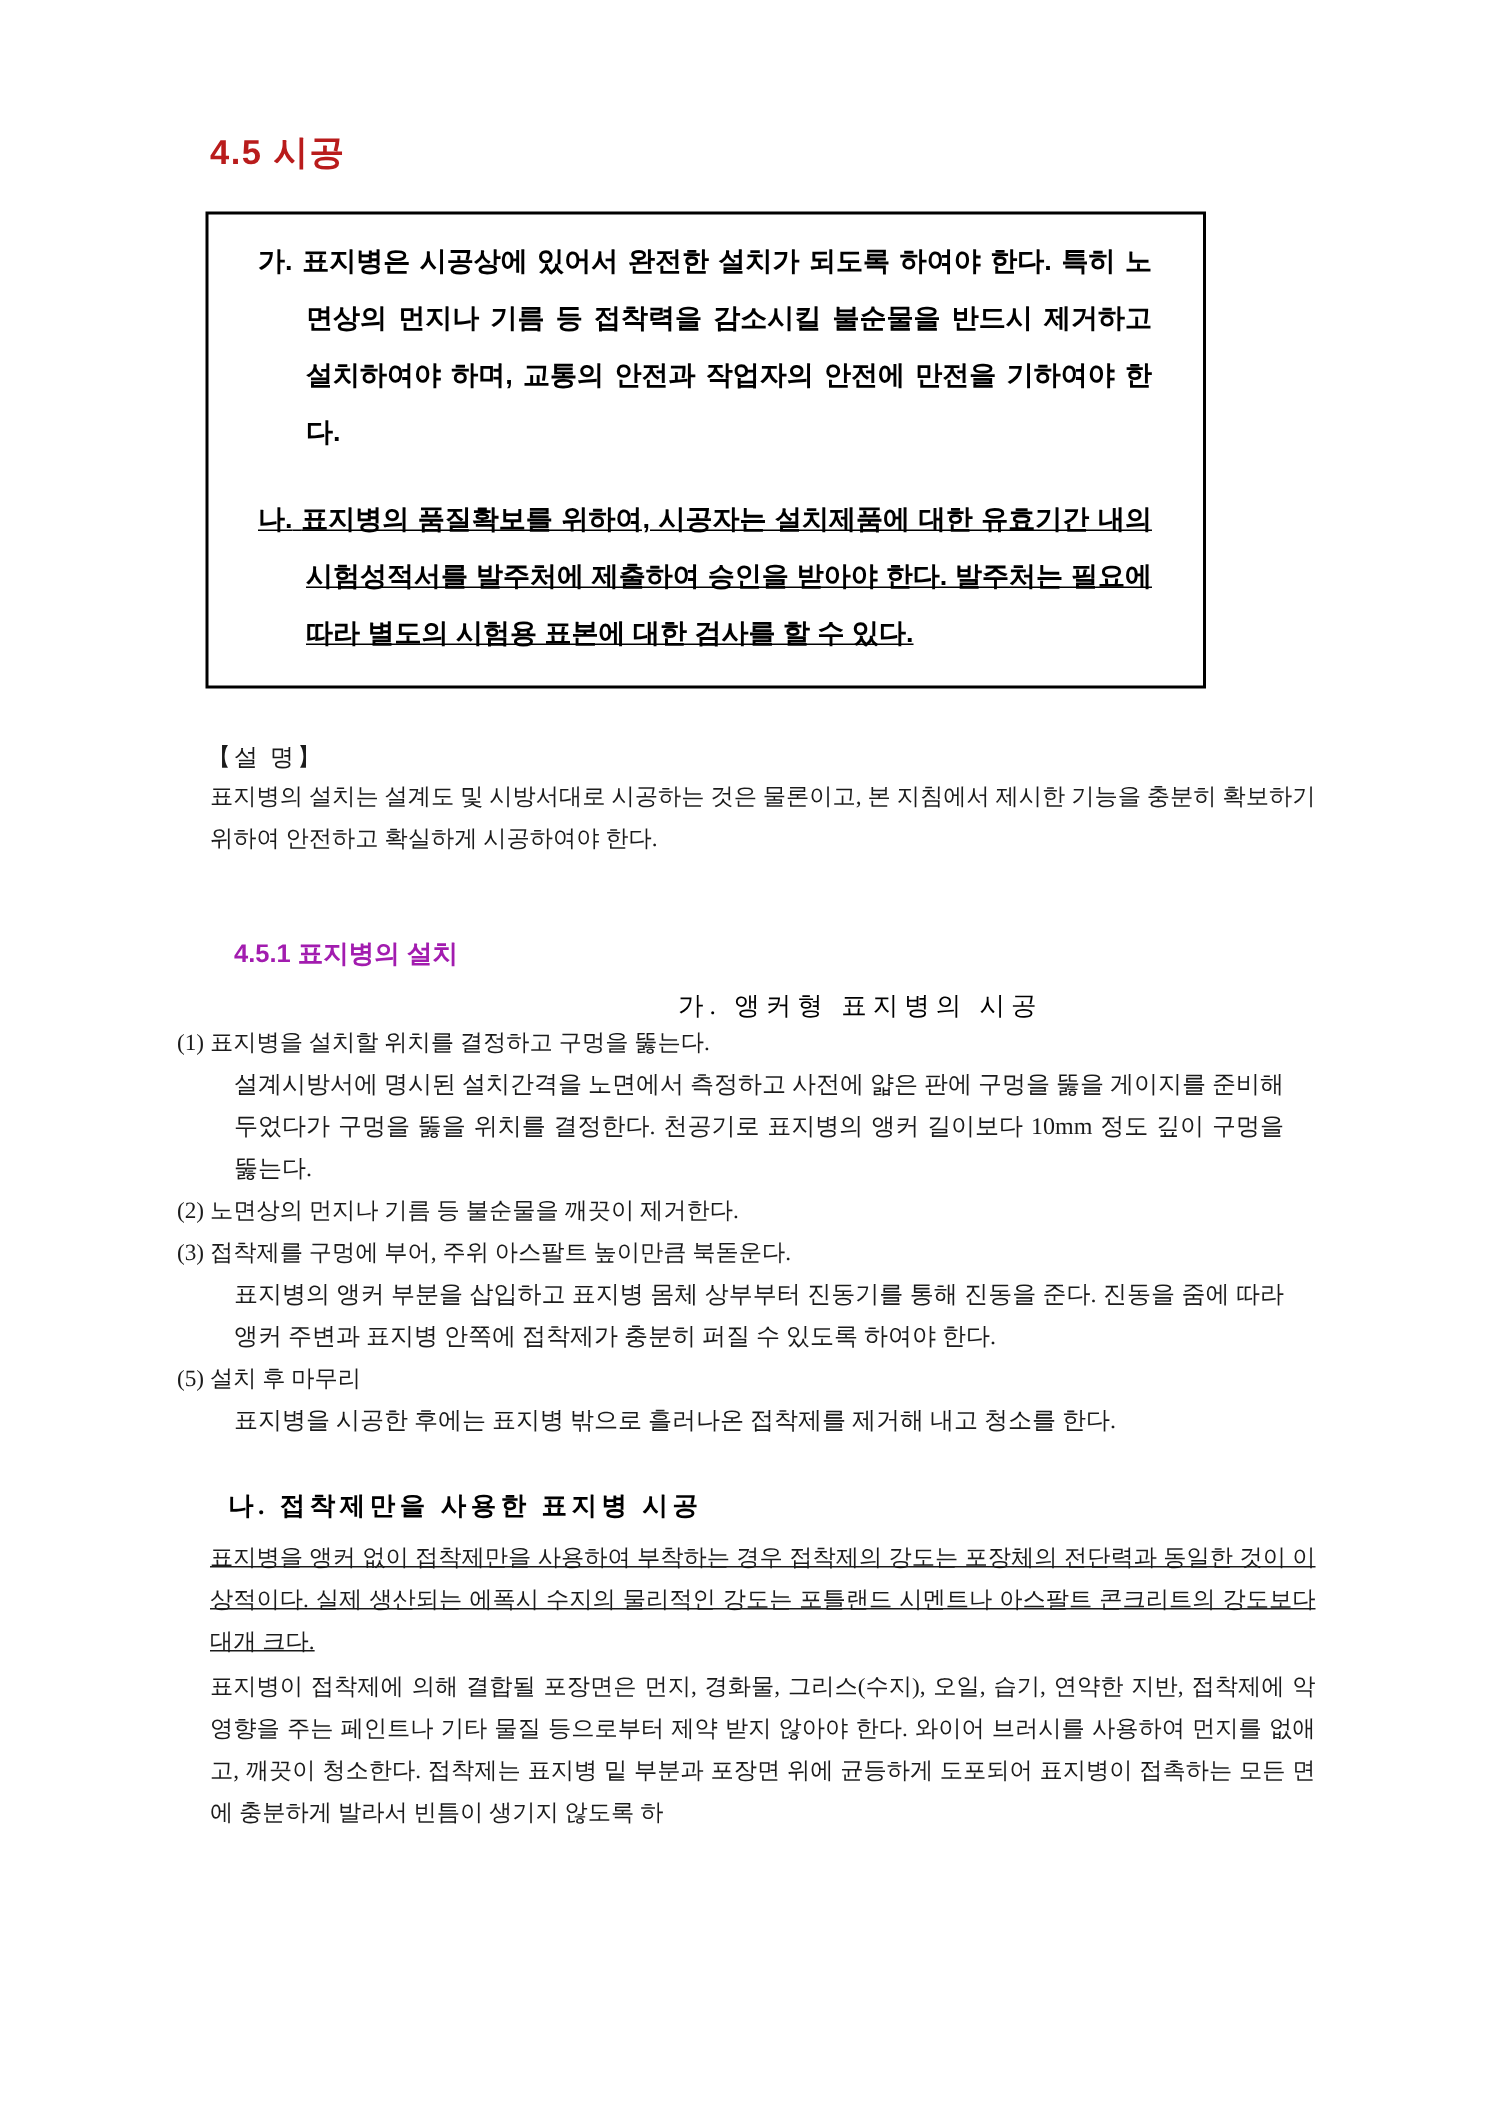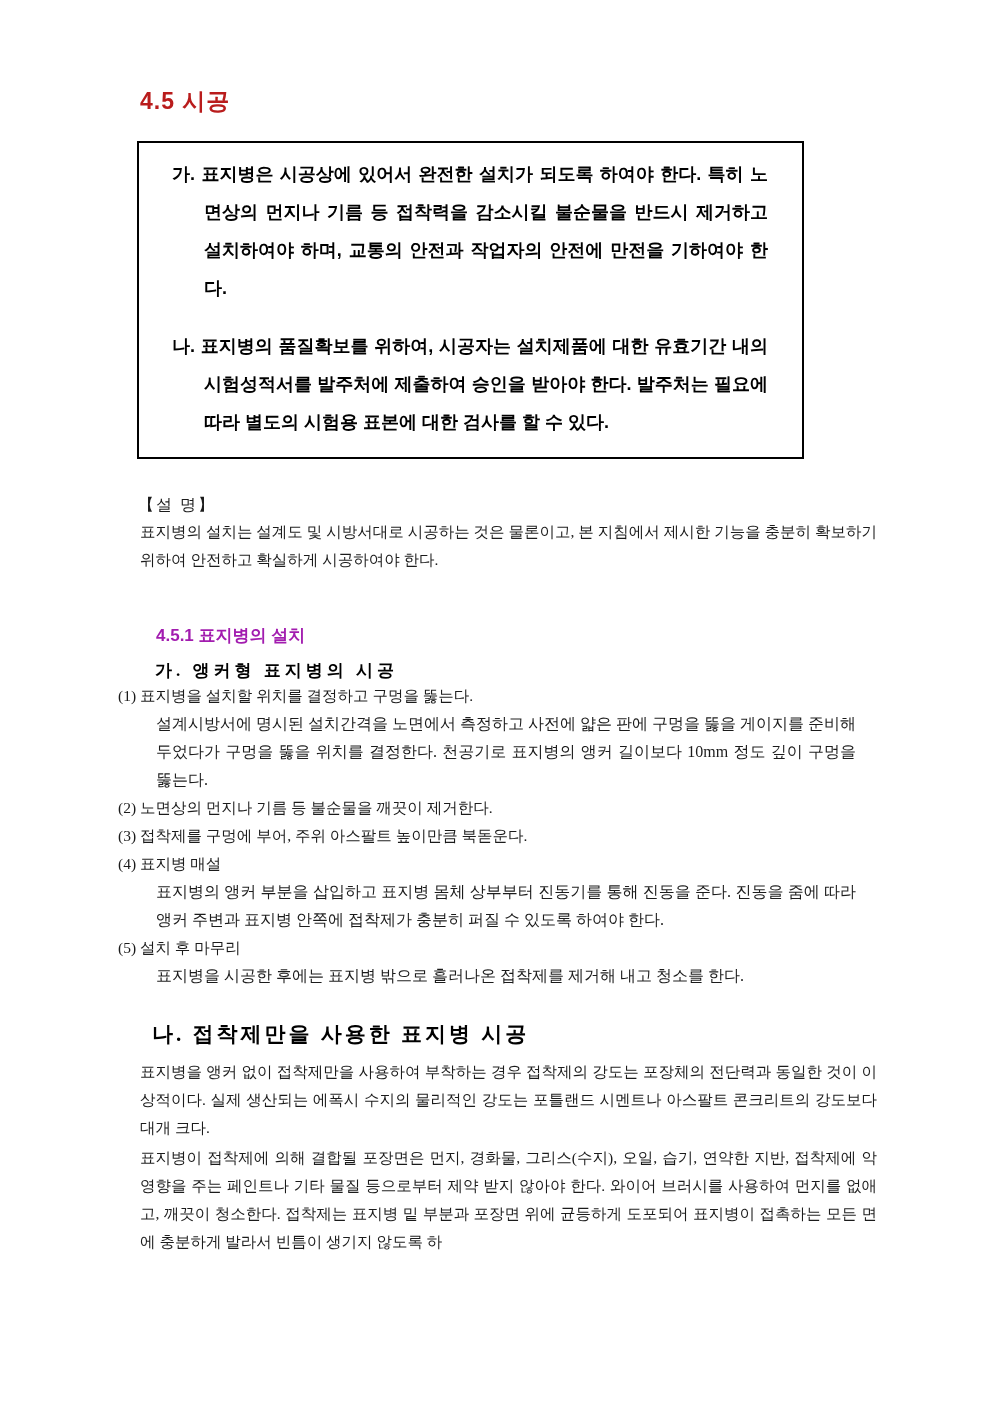--- a/index.html
+++ b/index.html
@@ -39,21 +39,21 @@
   .notice-item {
     font-family: "Liberation Sans", "DejaVu Sans", sans-serif;
     font-weight: bold;
     font-size: 18px;
     line-height: 38px;
     color: #000000;
     text-align: justify;
     padding-left: 32px;
     text-indent: -32px;
   }
-  .notice-item + .notice-item { margin-top: 20px; }
+  .notice-item + .notice-item { margin-top: 20px; text-decoration: underline; }
 
   
   .expl-label {
     margin: 36px 0 0 138px;
     font-size: 16px;
     letter-spacing: 2px;
   }
   .body-par {
     width: 737px;
     margin: 2px 0 0 140px;
@@ -67,23 +67,24 @@
   .sec-heading {
     margin: 50px 0 0 156px;
     font-family: "Liberation Sans", "DejaVu Sans", sans-serif;
     font-size: 17px;
     font-weight: bold;
     color: #a21caf;
   }
   .sub-heading {
     margin: 12px 0 0 155px;
     font-size: 17px;
-    font-weight: bold;
+    font-weight: normal;
     color: #000000;
     letter-spacing: 4px;
+    text-align: center;
   }
   .intro-line {
     width: 735px;
     margin: 10px 0 0 146px;
     font-size: 15.5px;
     line-height: 28px;
   }
   .steps {
     width: 742px;
     margin: 0 0 0 118px;
@@ -97,26 +98,26 @@
   }
   .step-detail {
     width: 700px;
     margin-left: 38px;
     font-size: 16px;
     line-height: 28px;
     text-align: justify;
   }
   .sub-heading-b {
     margin: 30px 0 0 152px;
-    font-size: 21px;
+    font-size: 17px;
     font-weight: bold;
     color: #000000;
     letter-spacing: 3px;
   }
-  .sub-b-first { margin-top: 10px; }
+  .sub-b-first { margin-top: 10px; text-decoration: underline; }
 </style>
 </head>
 <body>
 
 <div class="page">
 
   <div class="doc-title">4.5 시공</div>
 
   <div class="notice-box">
     <div class="notice-item">
@@ -149,24 +150,20 @@
     <div class="step-line">
       <span>(2)</span>
       <span>노면상의 먼지나 기름 등 불순물을 깨끗이 제거한다.</span>
     </div>
 
     <div class="step-line">
       <span>(3)</span>
       <span>접착제를 구멍에 부어, 주위 아스팔트 높이만큼 북돋운다.</span>
     </div>
 
-    <div class="step-line">
-      <span>(4)</span>
-      <span>표지병 매설</span>
-    </div>
     <div class="step-detail">표지병의 앵커 부분을 삽입하고 표지병 몸체 상부부터 진동기를 통해 진동을 준다. 진동을 줌에 따라 앵커 주변과 표지병 안쪽에 접착제가 충분히 퍼질 수 있도록 하여야 한다.</div>
 
     <div class="step-line">
       <span>(5)</span>
       <span>설치 후 마무리</span>
     </div>
     <div class="step-detail">표지병을 시공한 후에는 표지병 밖으로 흘러나온 접착제를 제거해 내고 청소를 한다.</div>
 
   </div>
 

